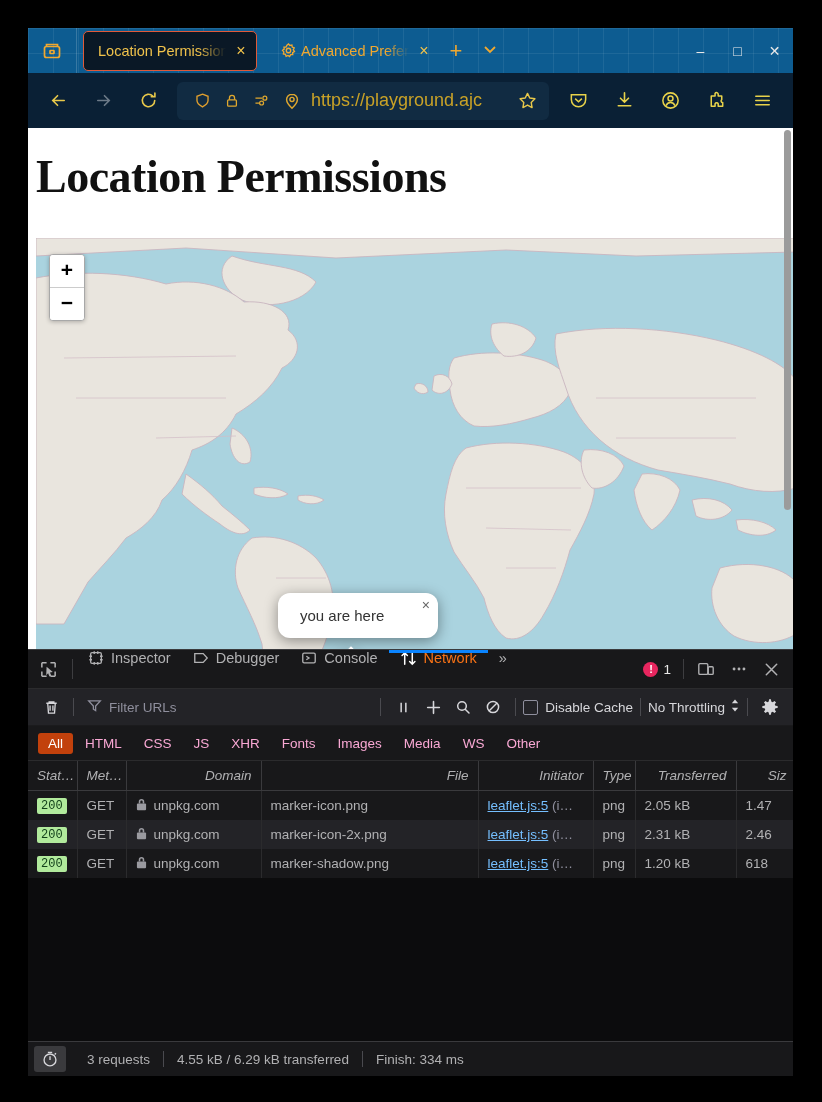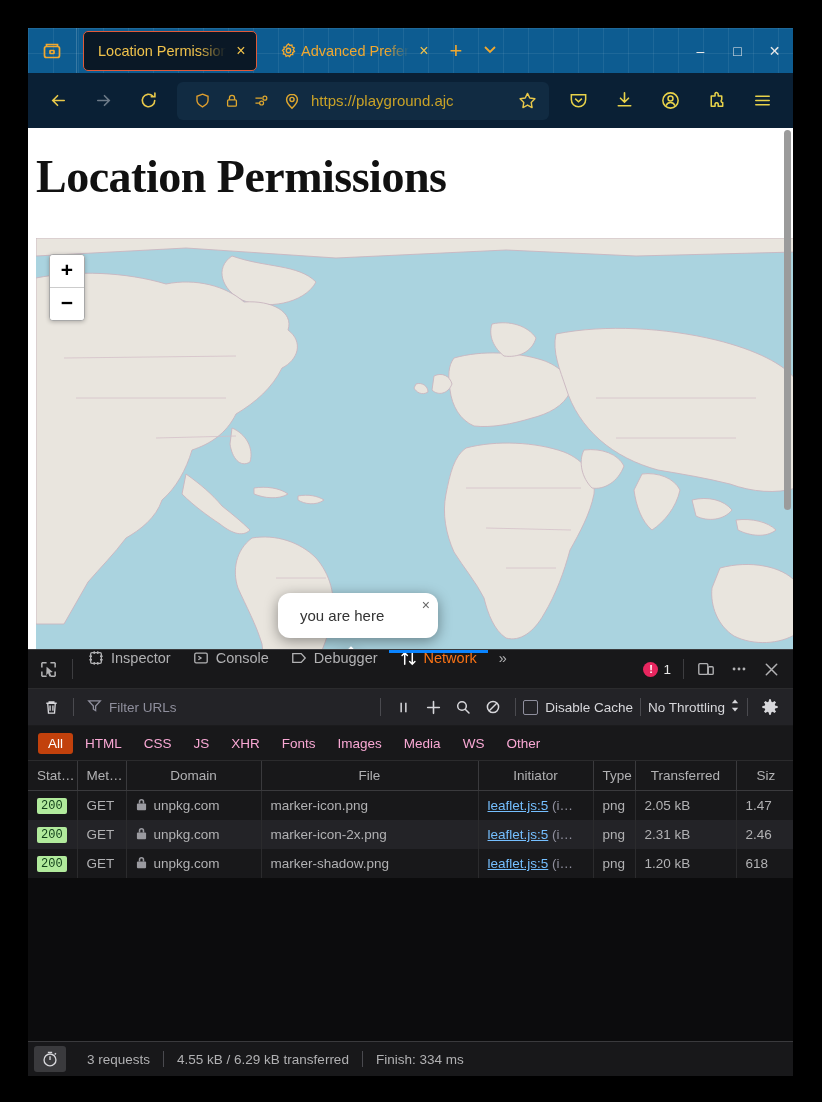--- a/index.html
+++ b/index.html
@@ -56,21 +56,21 @@
     height: 55px; background: #0a2035; display: flex; align-items: center; padding: 0 8px;
   }
   .navbtn { width: 45px; height: 34px; display:flex; align-items:center; justify-content:center; }
   .urlbar {
     flex: 1; height: 38px; background: #112b42; border-radius: 6px;
     display: flex; align-items: center; padding: 0 6px 0 10px; margin: 0 6px;
     max-width: 360px;
   }
   .url-icon { width: 30px; display: flex; align-items: center; justify-content: center; }
   .url-text {
-    flex: 1; color: #c9a227; font-size: 15px; white-space: nowrap; overflow: hidden;
+    flex: 1; color: #c9a227; font-size: 18px; white-space: nowrap; overflow: hidden;
     padding-left: 4px;
     -webkit-mask-image: linear-gradient(to right, #000 86%, transparent 100%);
     mask-image: linear-gradient(to right, #000 86%, transparent 100%);
   }
   .url-star { width: 32px; display: flex; align-items: center; justify-content: center; }
   .tbicon { width: 46px; height: 34px; display: flex; align-items: center; justify-content: center; }
 
   
   .page { position: relative; height: 521px; background: #fff; overflow: hidden; }
   .page-title {
@@ -156,22 +156,22 @@
   .chkbox { width: 13px; height: 13px; border: 1px solid #8f8f9d; border-radius: 2px; }
   .throttle { color: #d7d7db; font-size: 13.5px; display: flex; align-items: center; gap: 5px; }
 
   .filter-tabs { height: 34px; background: #18181a; display: flex; align-items: center; padding: 0 10px; gap: 2px; border-bottom: 1px solid #2b2b2d;}
   .ftab { padding: 3px 10px; border-radius: 3px; color: #f9a8d4; font-size: 13.5px; }
   .ftab.active { background: #c2410c; color: #fff; }
 
   table.net { width: 100%; border-collapse: collapse; table-layout: fixed; }
   table.net th {
     background: #18181a; color: #b1b1b3; font-weight: normal; font-size: 13.5px;
-    text-align: center; padding: 7px 9px; border-right: 1px solid #3a3a3d;
-    border-bottom: 1px solid #3a3a3d; overflow: hidden; white-space: nowrap;
+    text-align: right; padding: 7px 9px; border-right: 1px solid #3a3a3d;
+    border-bottom: 1px solid #3a3a3d; overflow: hidden; white-space: nowrap; font-style: italic;
   }
   table.net td {
     padding: 6px 9px; border-right: 1px solid #2b2b2d; font-size: 13.5px;
     color: #b1b1b3; white-space: nowrap; overflow: hidden;
   }
   table.net tr.row:nth-child(even) td { background: #232327; }
   table.net tr.row:nth-child(odd) td { background: #18181a; }
   .status-badge {
     display: inline-block; background: #b1ea9c; color: #12401a;
     font-family: "Liberation Mono", monospace; font-size: 12px;
@@ -430,34 +430,34 @@
               <rect x="3" y="3" width="12" height="12" rx="1.5"></rect>
               <path d="M7 1.5 V4.5 M11 1.5 V4.5 M7 13.5 V16.5 M11 13.5 V16.5 M1.5 7 H4.5 M1.5 11 H4.5 M13.5 7 H16.5 M13.5 11 H16.5"></path>
             </svg>
           </span>
           <span>Inspector</span>
         </div>
 
         <div class="dt-tab">
           <span>
             <svg width="16" height="16" viewBox="0 0 18 18" fill="none" stroke="#b1b1b3" stroke-width="1.5">
-              <rect x="2" y="3.5" width="14" height="11" rx="1.5"></rect>
-              <path d="M6 7 L9 9 L6 11"></path>
+              <path d="M2 4 H11.5 L16 9 L11.5 14 H2 Z"></path>
             </svg>
           </span>
-          <span>Console</span>
+          <span>Debugger</span>
         </div>
 
         <div class="dt-tab">
           <span>
             <svg width="16" height="16" viewBox="0 0 18 18" fill="none" stroke="#b1b1b3" stroke-width="1.5">
-              <path d="M2 4 H11.5 L16 9 L11.5 14 H2 Z"></path>
+              <rect x="2" y="3.5" width="14" height="11" rx="1.5"></rect>
+              <path d="M6 7 L9 9 L6 11"></path>
             </svg>
           </span>
-          <span>Debugger</span>
+          <span>Console</span>
         </div>
 
         <div class="dt-tab active">
           <span>
             <svg width="17" height="17" viewBox="0 0 18 18" fill="none" stroke="#ffffff" stroke-width="1.6" stroke-linecap="round">
               <path d="M5 15 V3 M2.2 5.8 L5 3 L7.8 5.8 M13 3 V15 M10.2 12.2 L13 15 L15.8 12.2"></path>
             </svg>
           </span>
           <span>Network</span>
         </div>

